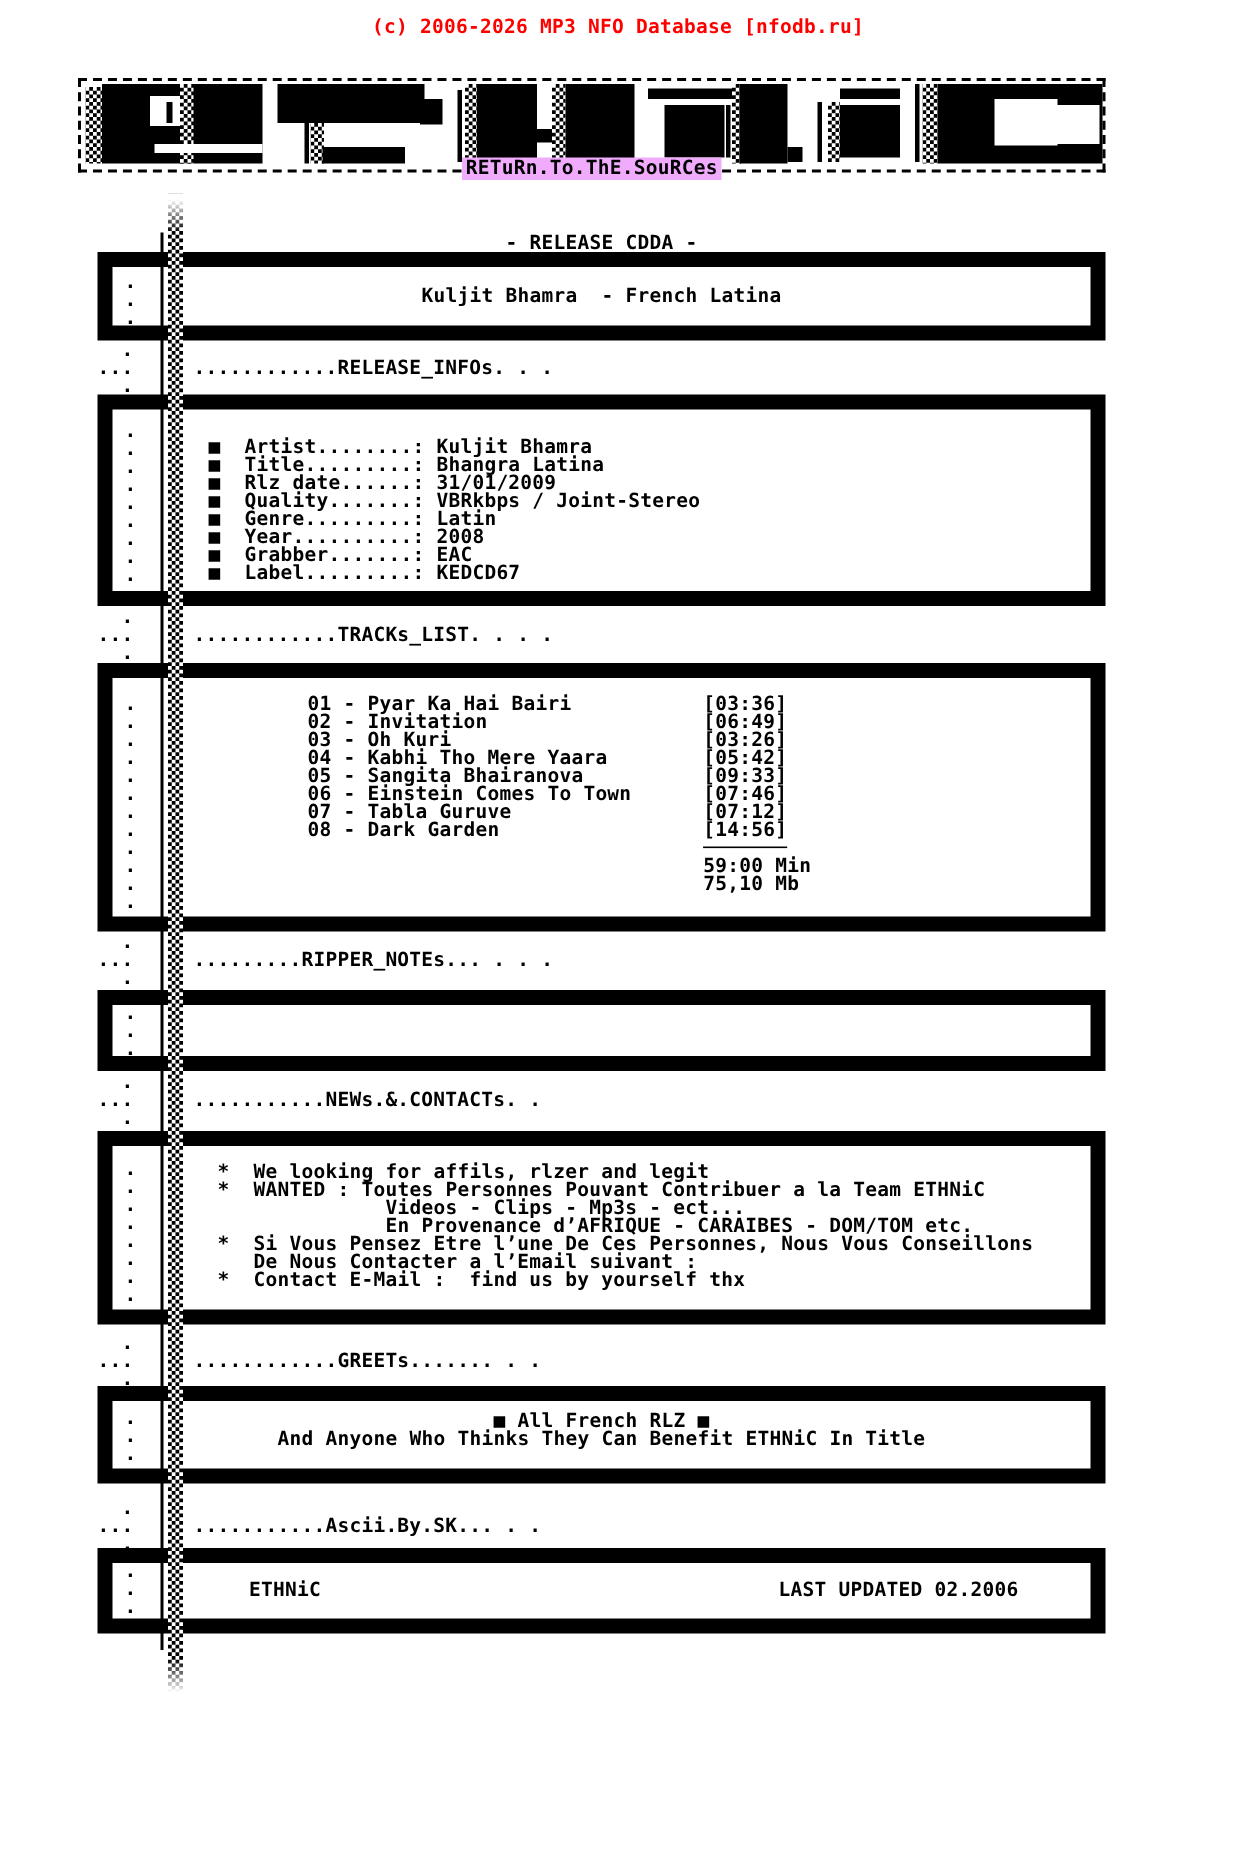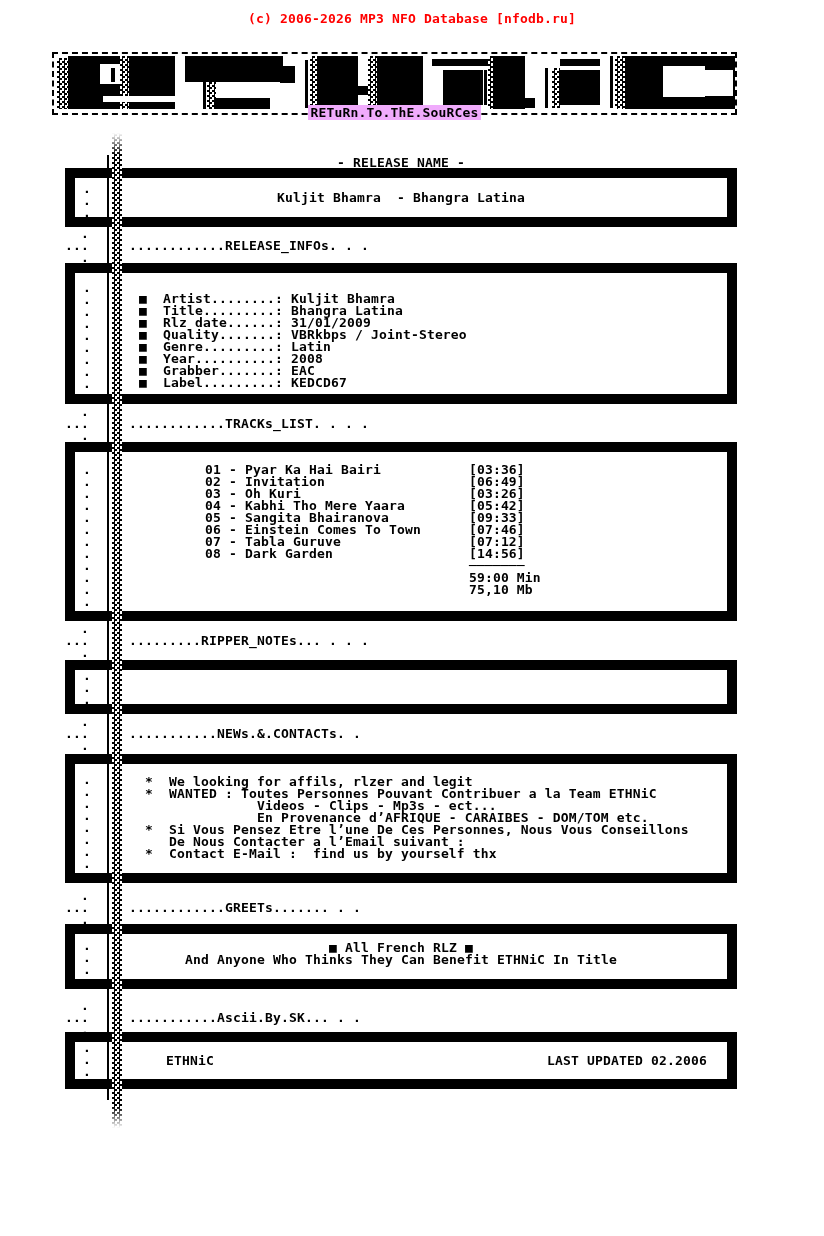--- a/index.html
+++ b/index.html
@@ -50,21 +50,21 @@
   .box2 .dotcol{top:9px;}
   .box3 .tracks{position:absolute;left:130px;top:12px;}
   .box3 .dotcol{top:12px;}
   .box4 .url{position:absolute;left:54px;top:10px;}
   .box4 .dotcol{top:0px;}
   .box5 .news{position:absolute;left:70px;top:12px;}
   .box5 .dotcol{top:10px;}
   .box6 .greets{position:absolute;left:0;right:0;top:8px;text-align:center;}
   .box6 .dotcol{top:6px;}
   .box7 .footer-row{position:absolute;left:0;right:0;top:0;bottom:0;display:flex;
-    align-items:center;justify-content:space-between;padding:0 20px 0 91px;}
+    align-items:center;justify-content:space-between;padding:0 48px 0 91px;}
   .box7 .dotcol{top:0px;}
 </style>
 </head>
 <body>
 
 <div class="nfo-page">
 
   <div class="copyright">(c) 2006-2026 MP3 NFO Database [nfodb.ru]</div>
 
   <div class="logo-frame" id="logo-art">
@@ -99,27 +99,27 @@
       <div class="dit" style="left: 561px; top: 2px; width: 10px; height: 53px;"></div>
       <div class="blk" style="left: 571px; top: 2px; width: 110px; height: 53px;"></div>
       <div class="wht" style="left: 609px; top: 12px; width: 42px; height: 31px;"></div>
       <div class="wht" style="left: 646px; top: 16px; width: 33px; height: 26px;"></div>
     </div>
   <div class="tagline"><span>RETuRn.To.ThE.SouRCes</span></div>
 
   <div class="vline"></div>
   <div class="vbar"></div>
 
-  <div class="heading">- RELEASE NAME -</div>
+  <div class="heading">- RELEASE CDDA -</div>
 
   <div class="nbox box1">
     <pre class="dotcol">.
 .
 .</pre>
-    <pre class="title">Kuljit Bhamra  - Bhangra Latina</pre>
+    <pre class="title">Kuljit Bhamra  - French Latina</pre>
   </div>
 
   <pre class="banner b-info">  .
 ...     ............RELEASE_INFOs. . .
   .</pre>
 
   <div class="nbox box2">
     <pre class="dotcol">.
 .
 .

